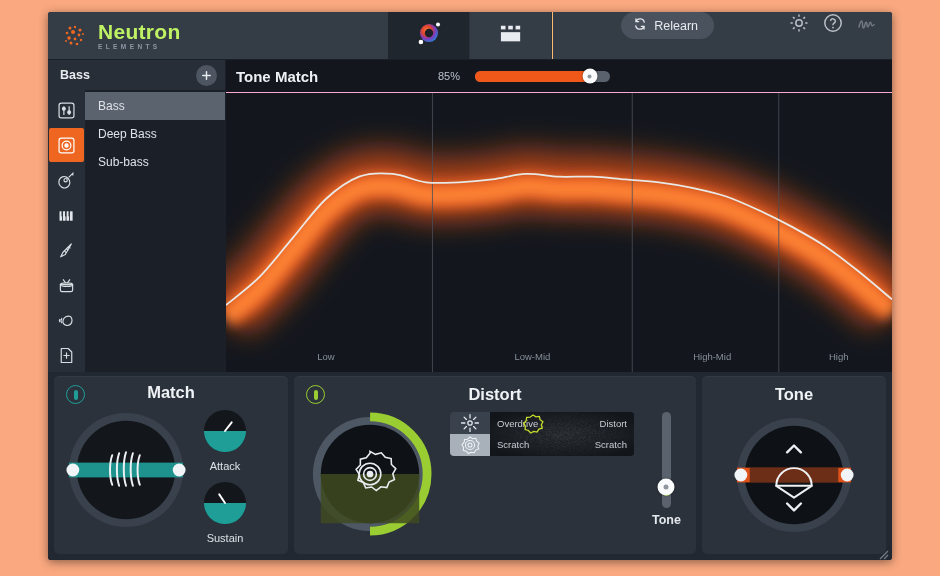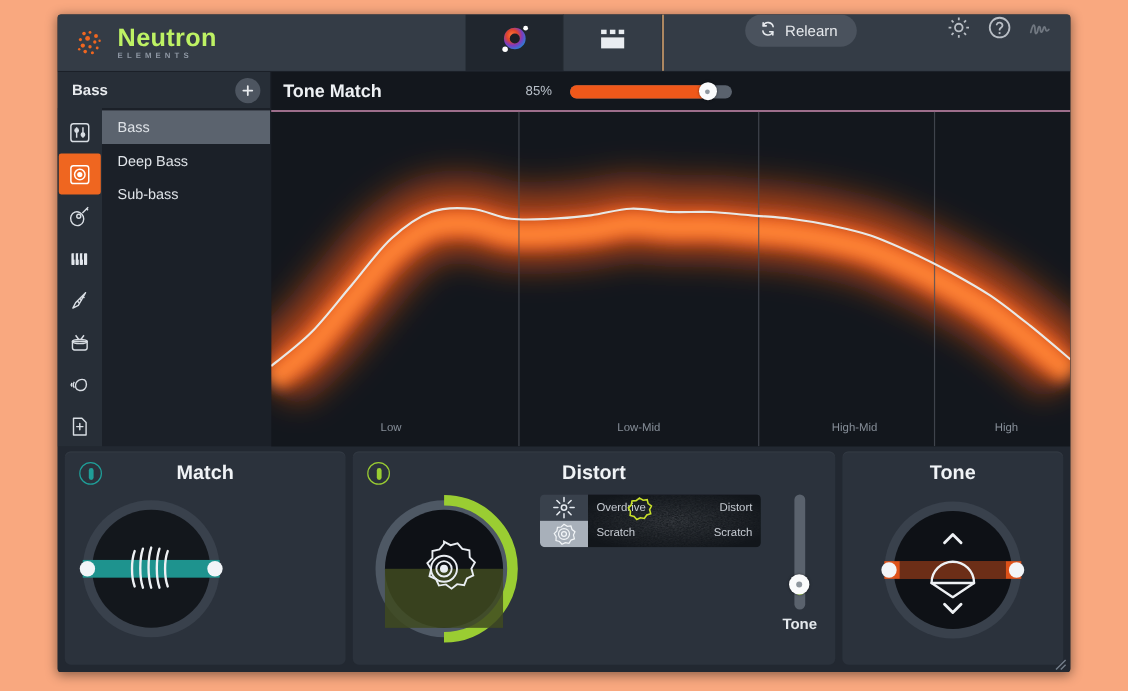--- a/index.html
+++ b/index.html
@@ -449,20 +449,39 @@
               <path d="M49 48c-3 8-3 22 0 30"></path>
               <path d="M56 46c-3 9-3 24 0 33"></path>
               <path d="M63 45c-3 9-3 25 0 34"></path>
               <path d="M70 46c-3 9-3 24 0 33"></path>
               <path d="M77 48c-3 8-3 22 0 30"></path>
             </g>
             <circle cx="9" cy="63" r="6.5" fill="#f2f5f8"></circle>
             <circle cx="117" cy="63" r="6.5" fill="#f2f5f8"></circle>
           </svg>
         </div>
+        <div class="mini-col">
+          <div class="mini">
+            <svg viewBox="0 0 48 48" width="46" height="46">
+              <circle cx="24" cy="24" r="22" fill="#13171c"></circle>
+              <path d="M2 24a22 22 0 0 0 44 0z" fill="#1f9e98"></path>
+              <path d="M24 24l7-9" stroke="#ffffff" stroke-width="2" stroke-linecap="round" fill="none"></path>
+              <path d="M24 24l-3.5 6" stroke="#ffffff" stroke-width="1.6" stroke-linecap="round" fill="none" opacity="0"></path>
+            </svg>
+            <div class="mini-label">Attack</div>
+          </div>
+          <div class="mini">
+            <svg viewBox="0 0 48 48" width="46" height="46">
+              <circle cx="24" cy="24" r="22" fill="#13171c"></circle>
+              <path d="M2 24a22 22 0 0 0 44 0z" fill="#1f9e98"></path>
+              <path d="M24 24l-6-9" stroke="#ffffff" stroke-width="2" stroke-linecap="round" fill="none"></path>
+            </svg>
+            <div class="mini-label">Sustain</div>
+          </div>
+        </div>
       </div>
     </div>
 
     <div class="module m-distort">
       <div class="m-head">
         <span class="power" style="color:#9acd32"></span>
         <span class="m-title">Distort</span>
       </div>
       <div class="m-body" style="padding:0 14px 12px 14px; gap:18px; align-items:flex-start;">
         <div class="bigknob">

